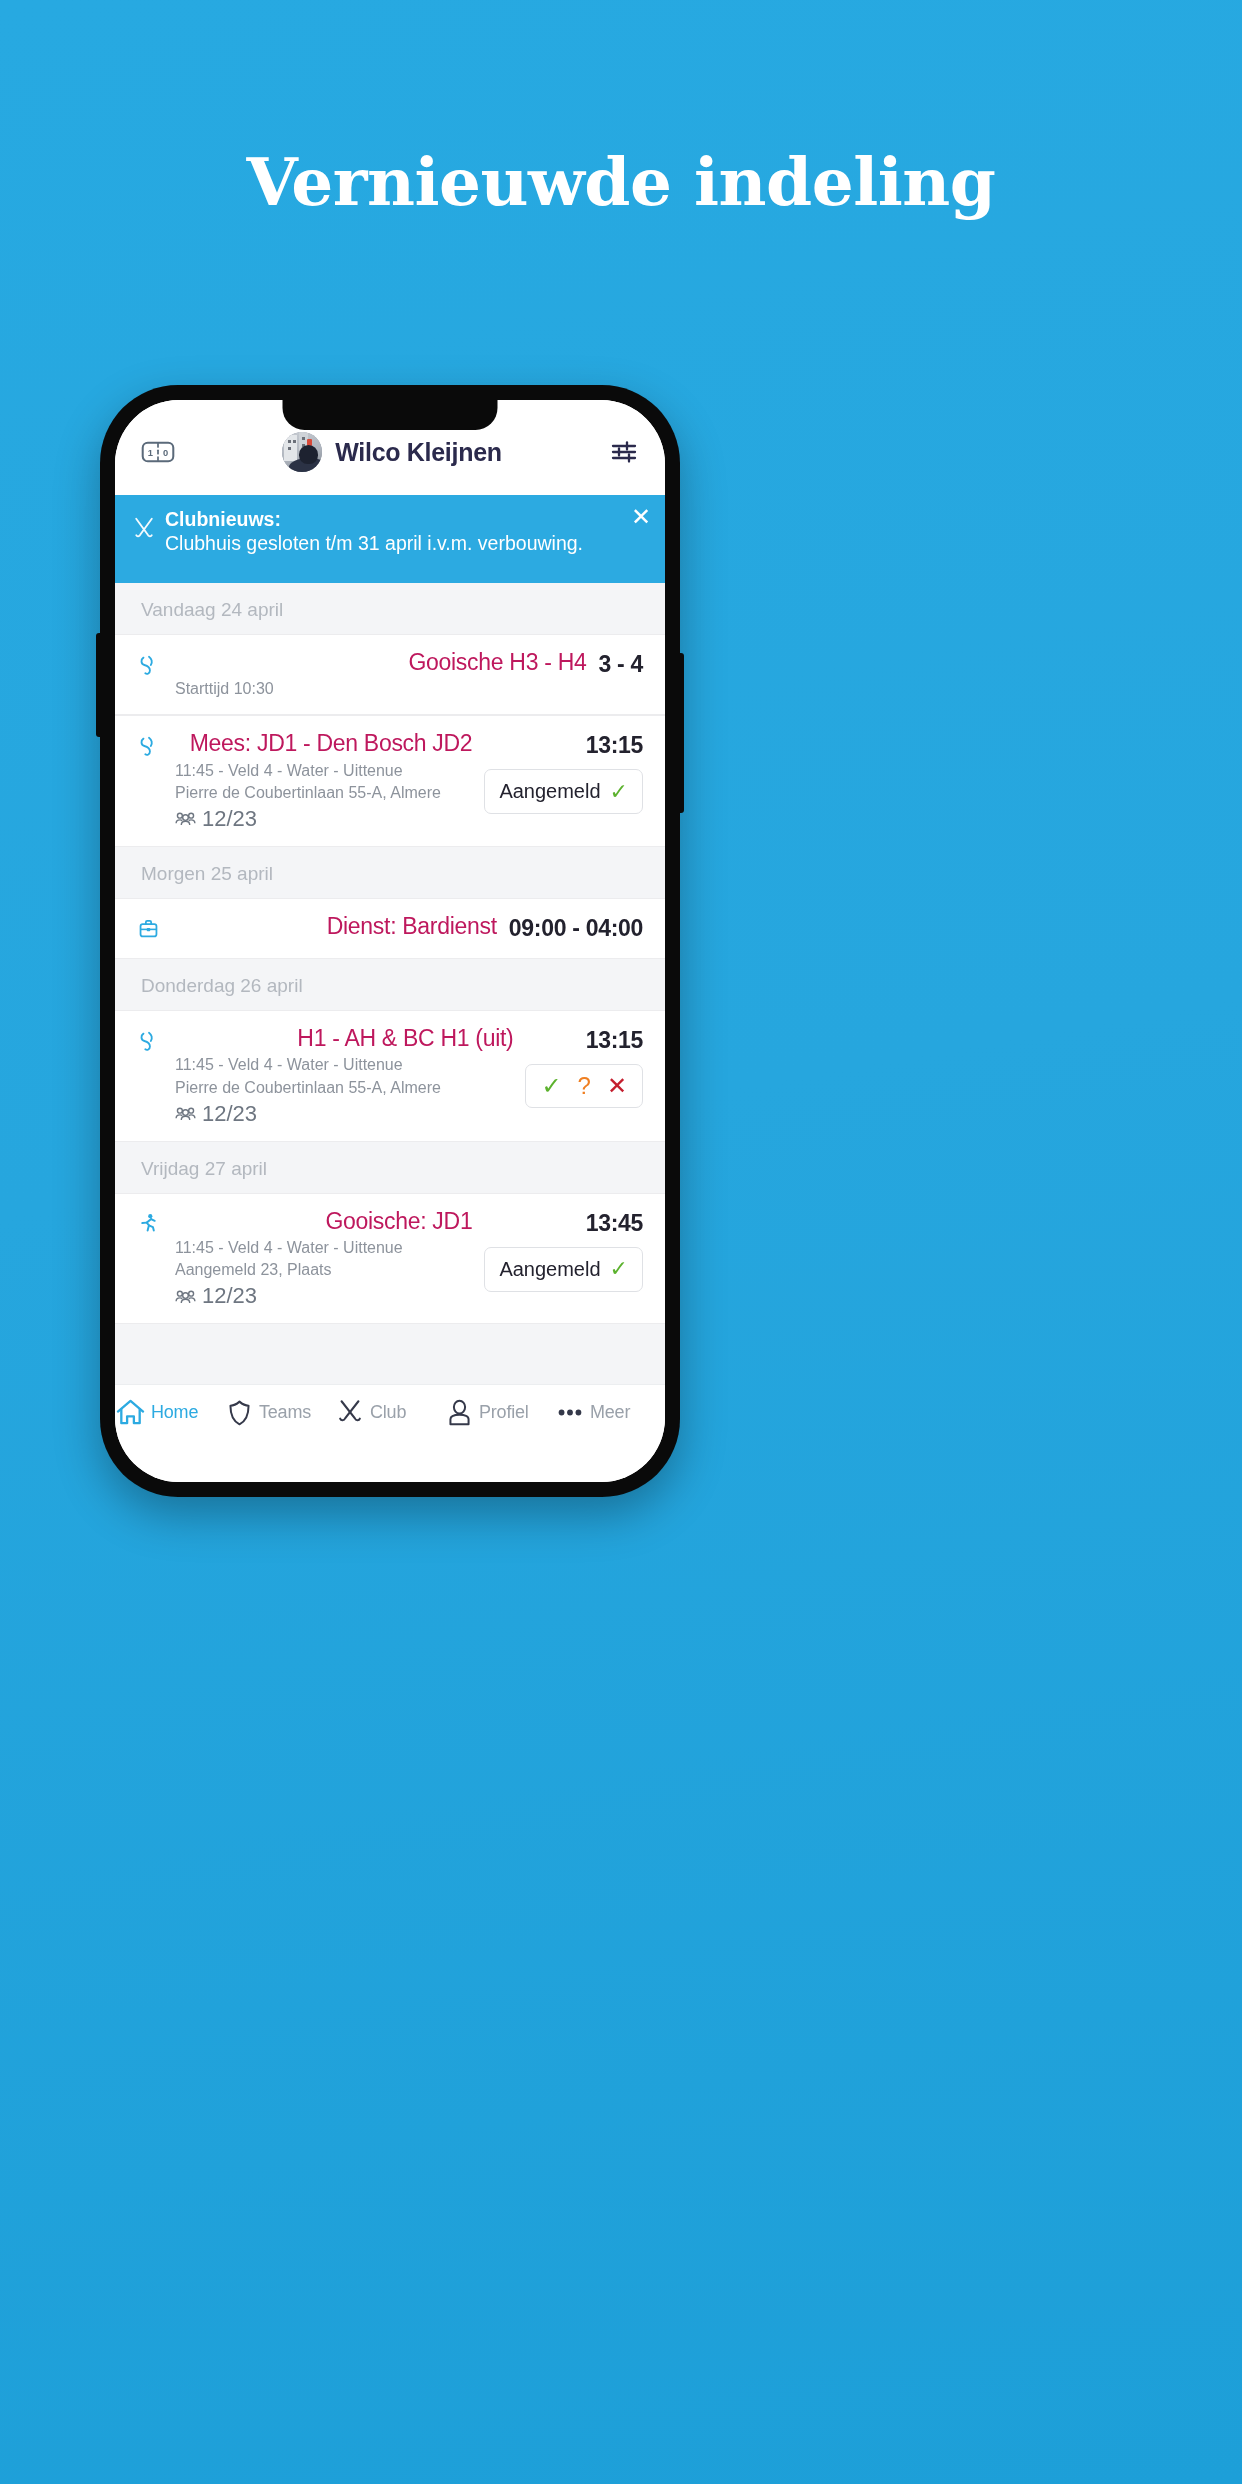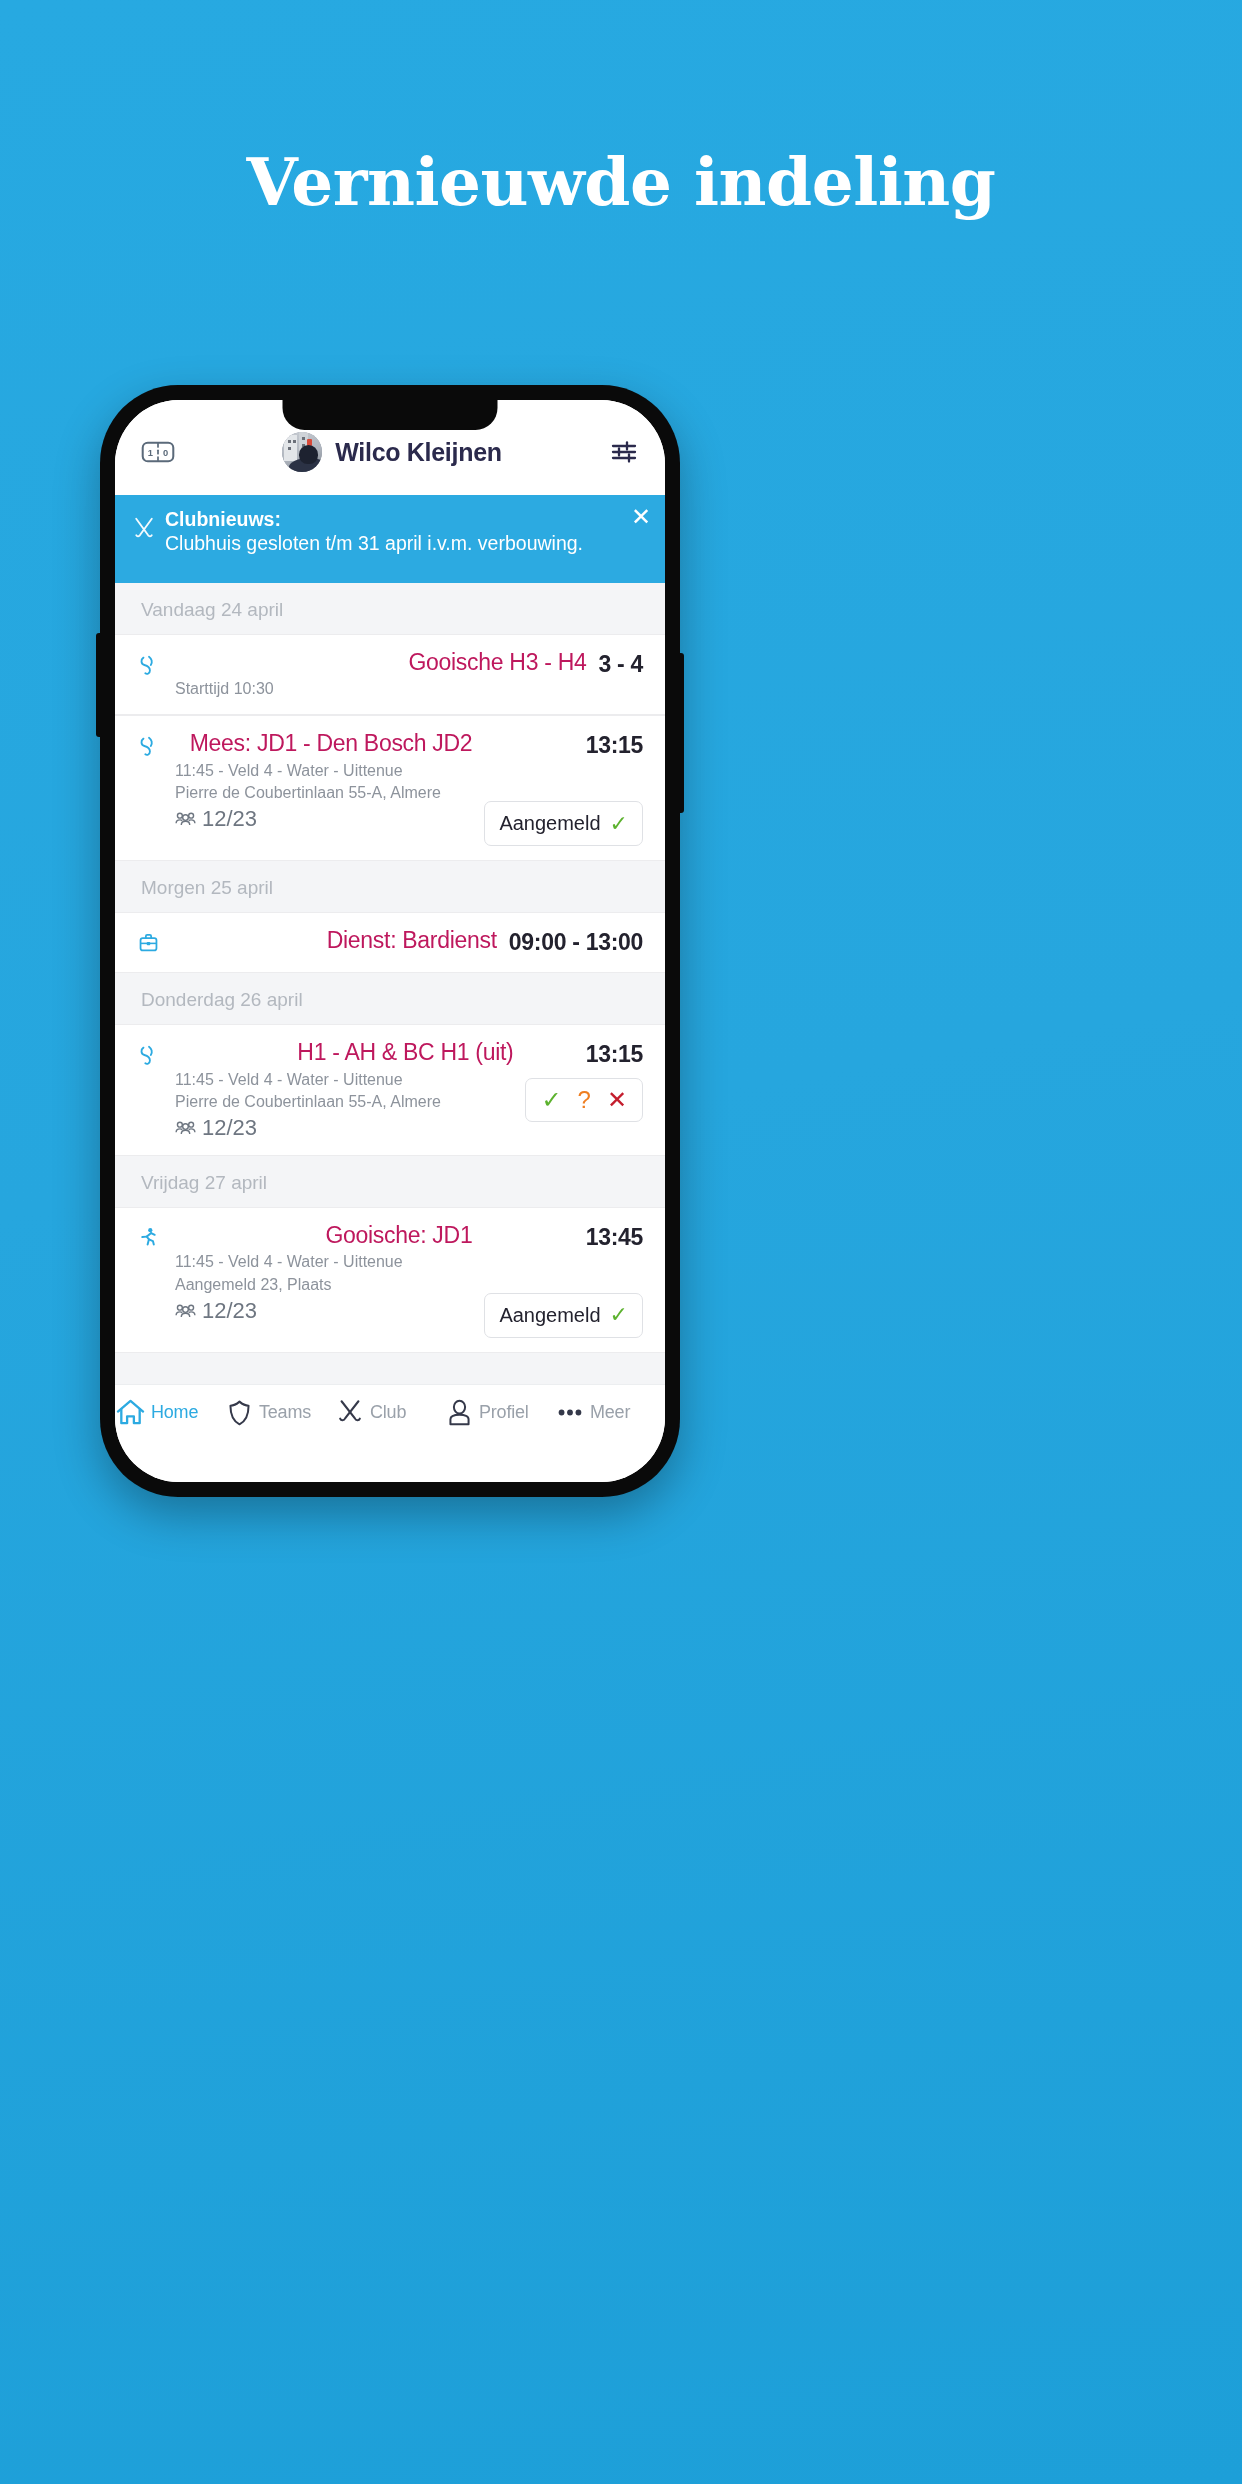--- a/index.html
+++ b/index.html
@@ -223,21 +223,20 @@
     border: 1px solid #dfe1e5;
     border-radius: 7px;
     background: #ffffff;
     padding: 10px 14px;
     font-size: 20px;
     color: #23222e;
     display: flex;
     align-items: center;
     gap: 9px;
     white-space: nowrap;
-    margin-top: 32px;
   }
   .pill .tick { color: #5cb22e; font-size: 22px; line-height: 1; }
   .pill-group {
     border: 1px solid #dfe1e5;
     border-radius: 7px;
     background: #ffffff;
     padding: 9px 15px;
     display: flex;
     align-items: center;
     gap: 16px;
@@ -391,21 +390,21 @@
             <rect x="4" y="8" width="18" height="14" rx="2.5" fill="none" stroke="#2caae1" stroke-width="2"></rect>
             <path d="M10 8 V6 C10 5 10.7 4.5 11.5 4.5 H14.5 C15.3 4.5 16 5 16 6 V8" fill="none" stroke="#2caae1" stroke-width="2"></path>
             <line x1="4" y1="14" x2="22" y2="14" stroke="#2caae1" stroke-width="1.8"></line>
             <rect x="11" y="12.5" width="4" height="3.5" rx="1" fill="#2caae1"></rect>
           </svg>
         </div>
         <div class="row-main">
           <div class="row-title">Dienst: Bardienst</div>
         </div>
         <div class="row-right">
-          <div class="row-time wide">09:00 - 13:00</div>
+          <div class="row-time wide">09:00 - 04:00</div>
         </div>
       </div>
 
       <div class="day-header">Donderdag 26 april</div>
       <div class="row">
         <div class="row-icon">
           <svg viewBox="0 0 26 26" width="24" height="24">
             <path d="M7 5 C4 7 4 12 8 13 C12 14 14 16 14 19 C14 22 11 23.5 9 22" fill="none" stroke="#2caae1" stroke-width="2" stroke-linecap="round"></path>
             <path d="M13 4 C16 6 17 10 15 13" fill="none" stroke="#2caae1" stroke-width="2" stroke-linecap="round"></path>
           </svg>

